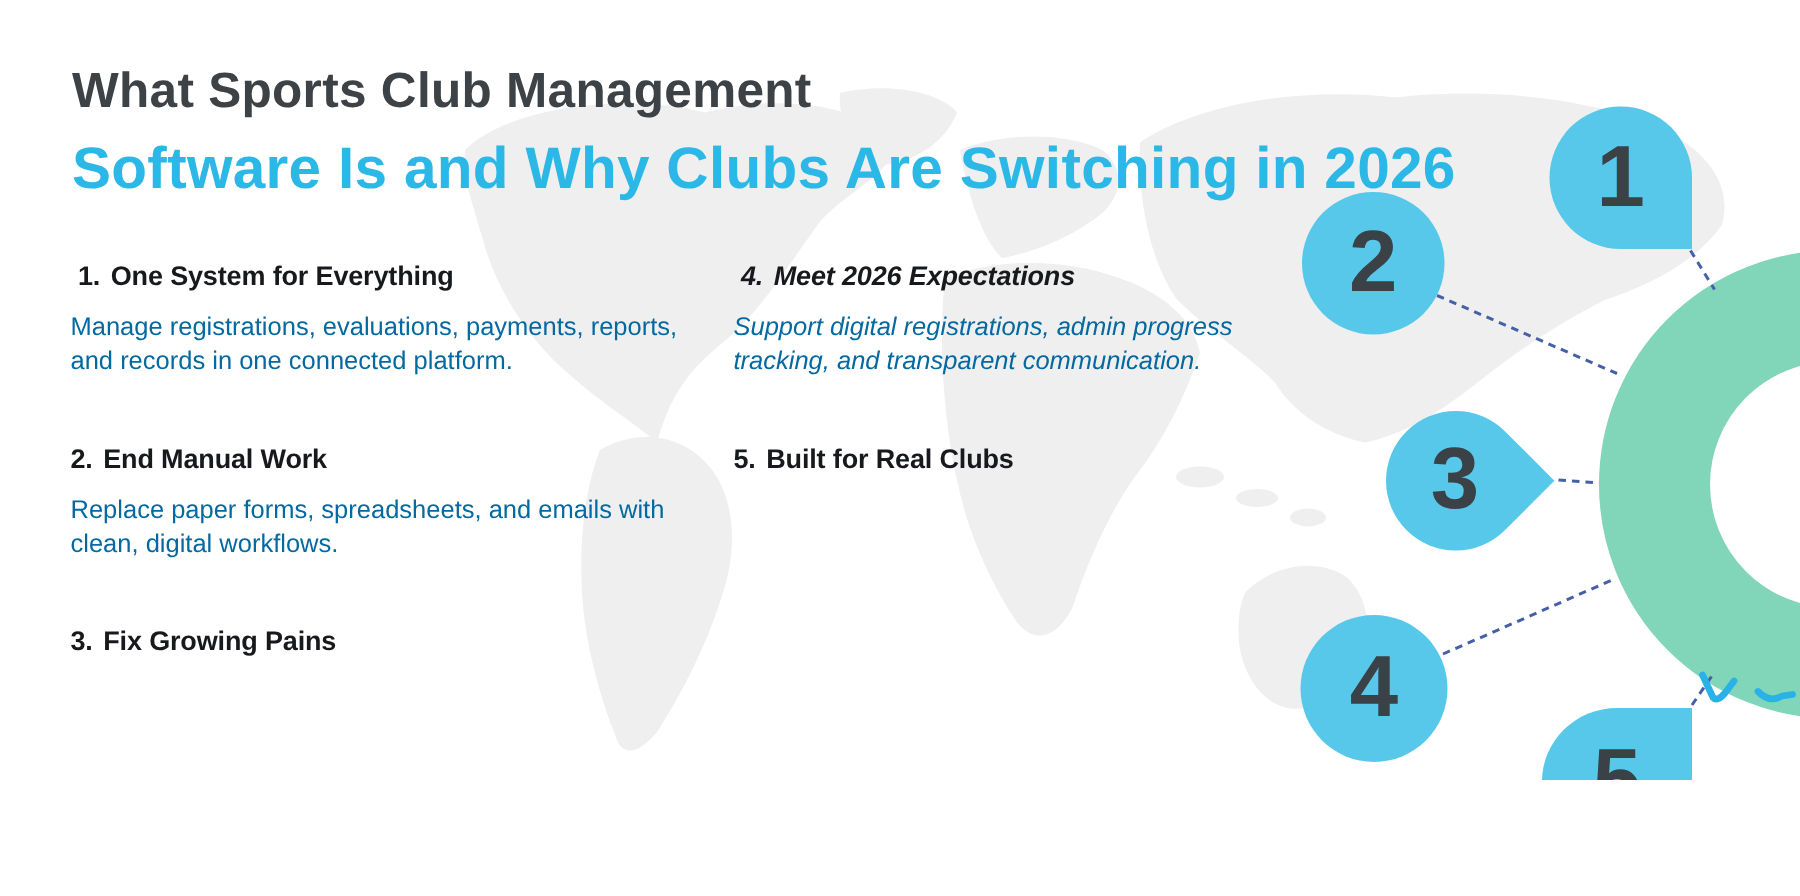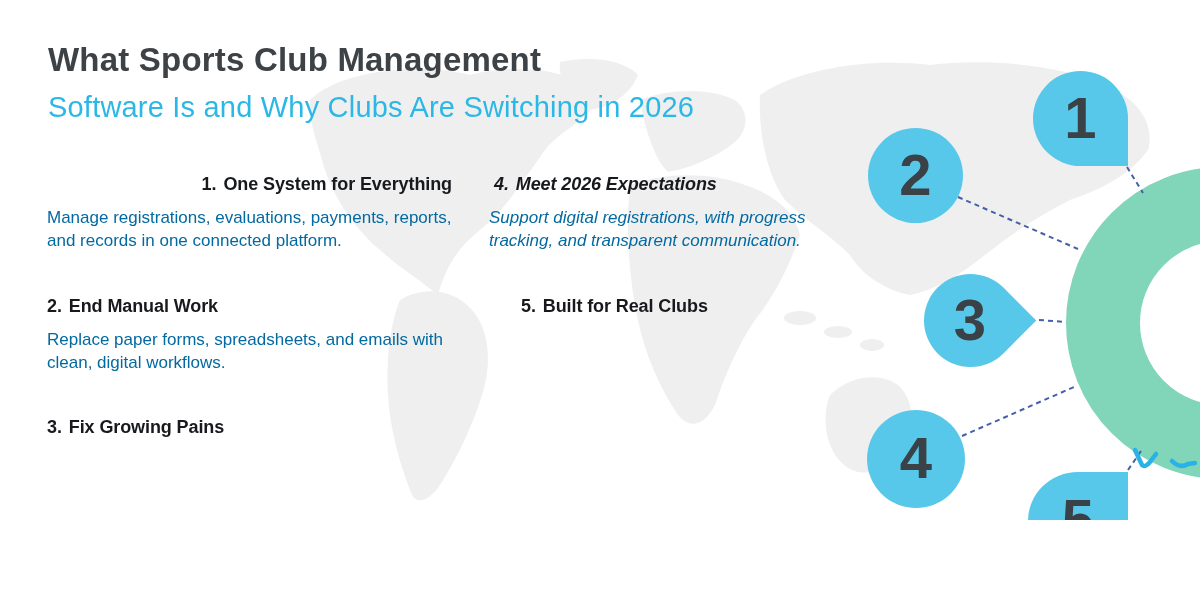--- a/index.html
+++ b/index.html
@@ -15,32 +15,32 @@
     box-sizing:border-box;border:74px solid #81d5b8;border-radius:50%;
   }
   
   .overlay{position:absolute;left:0;top:0;width:1200px;height:597px;pointer-events:none;}
   
   .title{position:absolute;left:48px;top:42px;}
   .title h1{
     margin:0;font-size:33px;line-height:1.12;font-weight:800;color:#3d4246;letter-spacing:.2px;
   }
   .title h2{
-    margin:13px 0 0 0;font-size:29px;line-height:1.1;font-weight:400;color:#2bb8e6;letter-spacing:.2px;
+    margin:13px 0 0 0;font-size:39px;line-height:1.1;font-weight:700;color:#2bb8e6;letter-spacing:.2px;
   }
   
   .sec{position:absolute;}
   .sec h3{margin:0;font-size:18px;line-height:1.2;font-weight:700;color:#17191c;letter-spacing:-.1px;}
   .sec h3 .num{margin-right:7px;}
   .sec p{margin:10px 0 0 0;font-size:17px;line-height:1.36;color:#0369a1;}
-  #s1{left:47px;top:174px;width:405px;}  #s1 h3{padding-left:5px;text-align:right;}
+  #s1{left:47px;top:174px;width:405px;}  #s1 h3{padding-left:5px;}
   #s2{left:47px;top:296px;width:405px;}
   #s3{left:47px;top:417px;width:405px;}
   #s4{left:489px;top:174px;width:385px;font-style:italic;} #s4 h3{padding-left:5px;}
-  #s5{left:489px;top:296px;width:360px;margin-left:32px;}
+  #s5{left:489px;top:296px;width:360px;}
   
   .bubble{
     position:absolute;background:#57c8e9;color:#3a4147;
     display:flex;align-items:center;justify-content:center;
     font-weight:700;font-size:58px;line-height:1;
   }
   .bubble span{transform:translateY(-1px);}
   .b1{left:1033px;top:71px;width:95px;height:95px;border-radius:50% 50% 0 50%;}
   .b2{left:868px;top:128px;width:95px;height:95px;border-radius:50%;}
   .b3{left:924px;top:274px;width:93px;height:93px;border-radius:50% 0 50% 50%;transform:rotate(45deg);}
@@ -98,21 +98,21 @@
     <h3><span class="num">2.</span><span>End Manual Work</span></h3>
     <p>Replace paper forms, spreadsheets, and emails with clean, digital workflows.</p>
   </section>
 
   <section class="sec" id="s3">
     <h3><span class="num">3.</span><span>Fix Growing Pains</span></h3>
   </section>
 
   <section class="sec" id="s4">
     <h3><span class="num">4.</span><span>Meet 2026 Expectations</span></h3>
-    <p>Support digital registrations, with progress tracking, and transparent communication.</p>
+    <p>Support digital registrations, admin progress tracking, and transparent communication.</p>
   </section>
 
   <section class="sec" id="s5">
     <h3><span class="num">5.</span><span>Built for Real Clubs</span></h3>
   </section>
 
   <div class="bubble b1">
       <span>1</span>
     </div>
   <div class="bubble b2">

